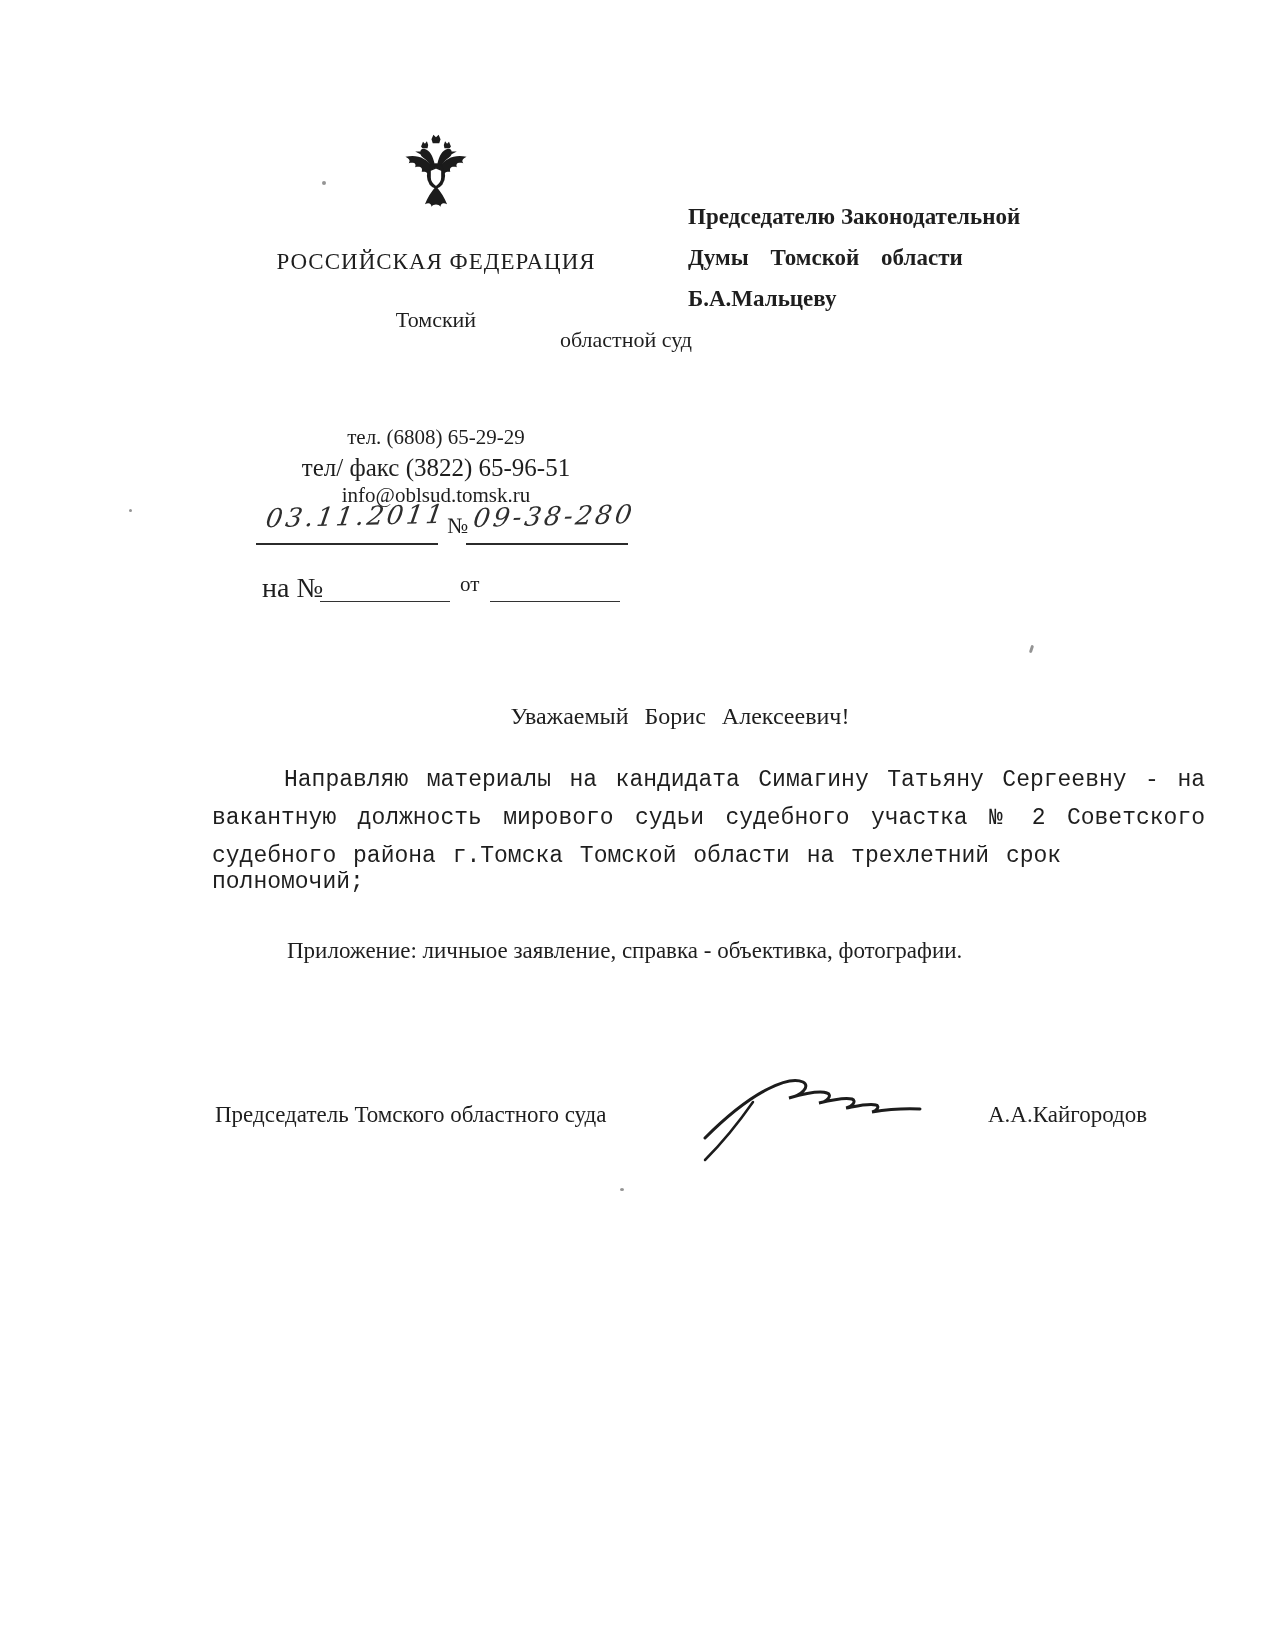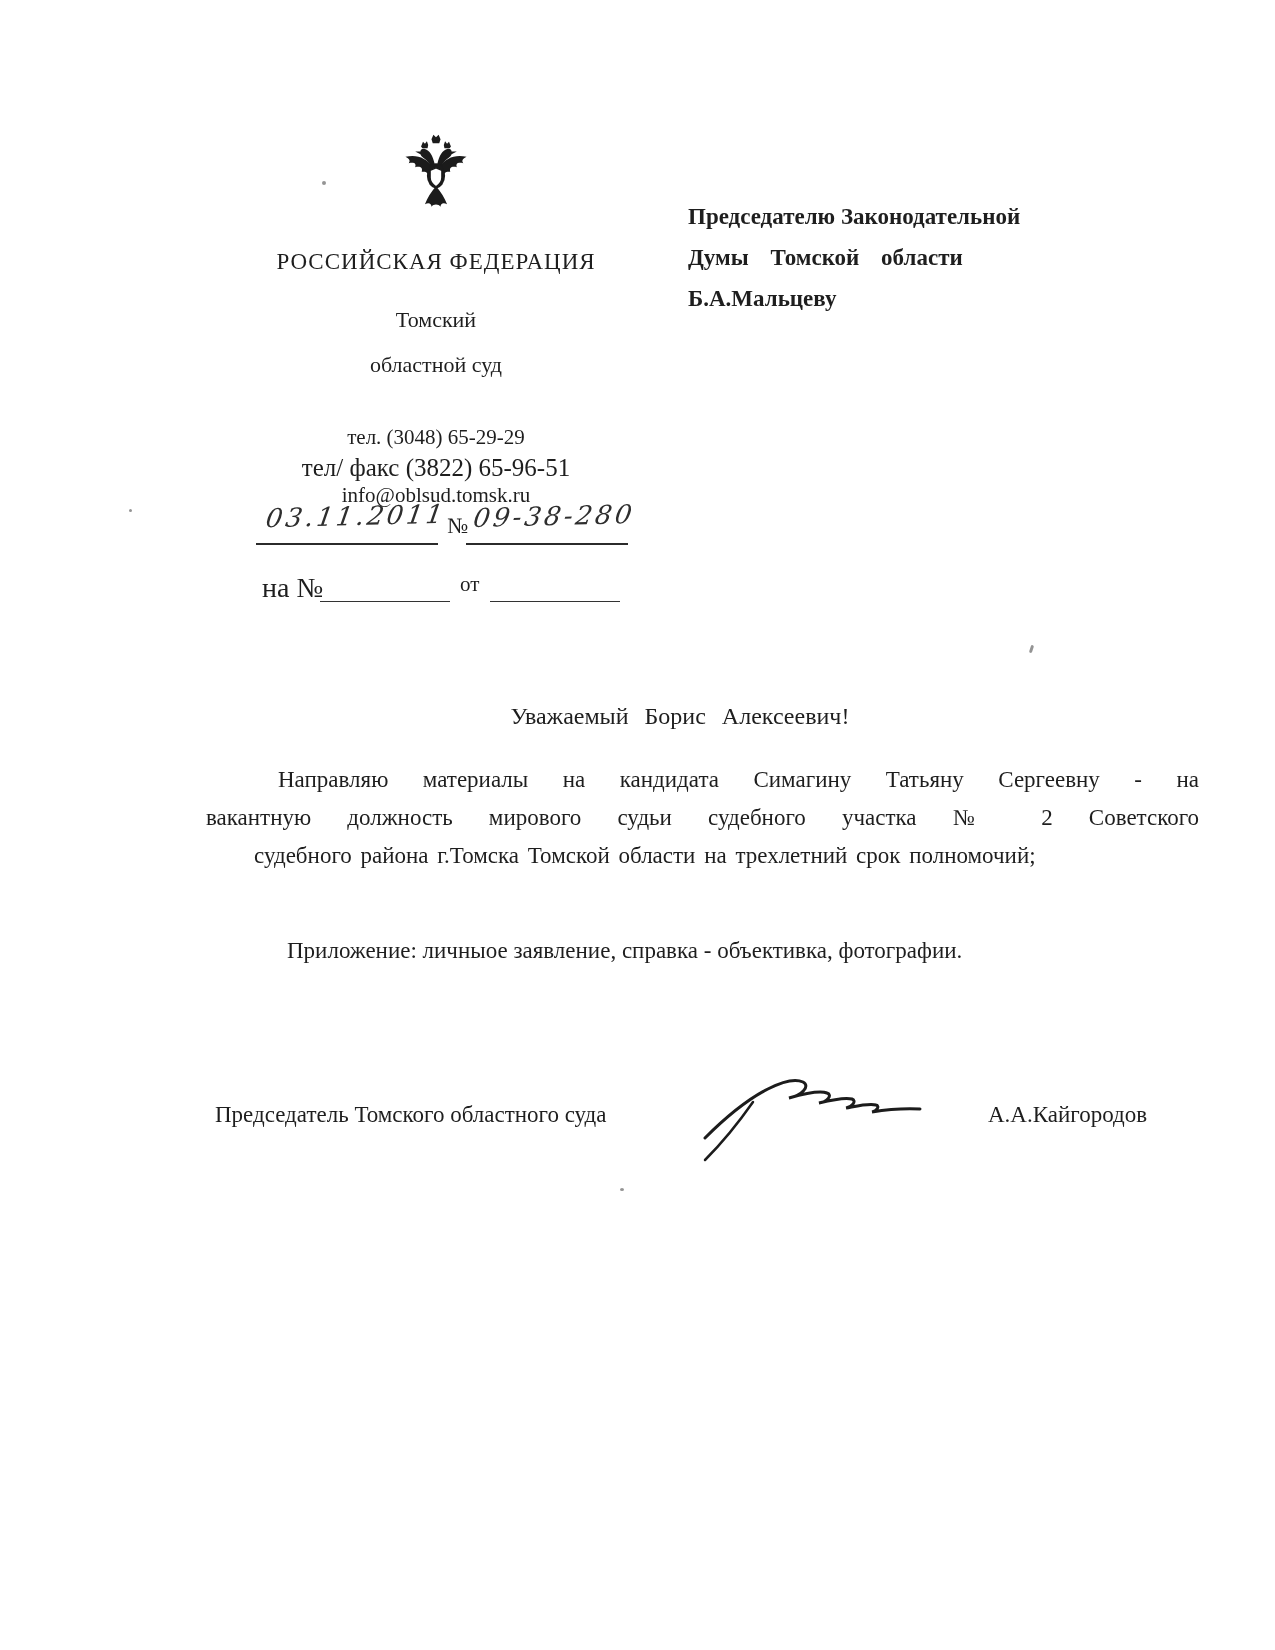--- a/index.html
+++ b/index.html
@@ -10,21 +10,21 @@
     margin:0 auto;
     font-family:"Liberation Serif","DejaVu Serif",serif;
     color:#1e1e1e;
     overflow:hidden;
   }
   .abs{position:absolute;}
   
   .lh-item{position:absolute;left:180px;width:512px;text-align:center;margin-top:23px;}
   .country{top:226px;font-size:23px;letter-spacing:1px;}
   .court1{top:284px;font-size:22px;}
-  .court2{top:329px;font-size:22px;}
+  .court2{top:304px;font-size:22px;text-align:right;}
   .addr1{top:372px;font-size:21px;}
   .addr2{top:402px;font-size:21px;}
   .addr3{top:431px;font-size:25px;}
   .email{top:460px;font-size:21px;}
   
   .handwrite{
     font-family:"DejaVu Serif",serif;
     font-style:italic;
     font-size:26px;
     letter-spacing:3px;
@@ -40,25 +40,25 @@
   .ul-num{left:466px;top:543px;width:162px;}
   .na-label{left:262px;top:572px;font-size:28px;}
   .ot-label{left:460px;top:572px;font-size:21px;}
   .ul-na{left:320px;top:601px;width:130px;border-top:1.5px solid #333;}
   .ul-ot{left:490px;top:601px;width:130px;border-top:1.5px solid #333;}
   
   .addressee{left:688px;top:196px;width:440px;font-size:23px;line-height:41px;font-weight:bold;}
   .addressee .wide{word-spacing:16px;}
   
   .salutation{left:380px;top:703px;width:600px;text-align:center;font-size:24px;word-spacing:10px;}
-  .pline{left:206px;width:993px;font-size:23px;}
+  .pline{left:212px;width:993px;font-size:23px;font-family:Liberation Mono, monospace;}
   .pline.justify{text-align:justify;text-align-last:justify;}
   .p1{top:767px;text-indent:72px;}
   .p2{top:805px;}
-  .p3{top:843px;word-spacing:3px;margin-left:48px;}
+  .p3{top:843px;word-spacing:3px;}
   .attachment{left:287px;top:938px;font-size:23px;}
   
   .sig-title{left:215px;top:1102px;font-size:23px;}
   .sig-name{left:988px;top:1102px;font-size:23px;}
   .sig-svg{left:695px;top:1068px;}
   .emblem{left:397px;top:132px;}
   
   .speck{position:absolute;background:#5a5a5a;border-radius:50%;opacity:.65;}
 </style>
 </head>
@@ -88,21 +88,21 @@
         <path d="M60,82 c-8,10 -13,18 -17,28 c6,-3 10,-1 10,4 c3,-5 11,-5 14,0 c0,-5 4,-7 10,-4 c-4,-10 -9,-18 -17,-28 z"></path>
 
         <path d="M60,54 l9,4 v11 c0,7 -4,11 -9,14 c-5,-3 -9,-7 -9,-14 v-11 z" fill="#ffffff" stroke="#1b1b1b" stroke-width="2"></path>
       </g>
     </svg>
   </div>
 
   <div class="lh-item country">РОССИЙСКАЯ ФЕДЕРАЦИЯ</div>
   <div class="lh-item court1">Томский</div>
   <div class="lh-item court2">областной суд</div>
-  <div class="lh-item addr2">тел. (3048) 65-29-29</div>
+  <div class="lh-item addr2">тел. (6808) 65-29-29</div>
   <div class="lh-item addr3">тел/ факс (3822) 65-96-51</div>
   <div class="lh-item email">info@oblsud.tomsk.ru</div>
 
   <div class="abs handwrite hw-date">03.11.2011</div>
   <div class="abs uline ul-date"></div>
   <div class="abs numsign">№</div>
   <div class="abs handwrite hw-num">09-38-280</div>
   <div class="abs uline ul-num"></div>
 
   <div class="abs na-label">на №</div>

